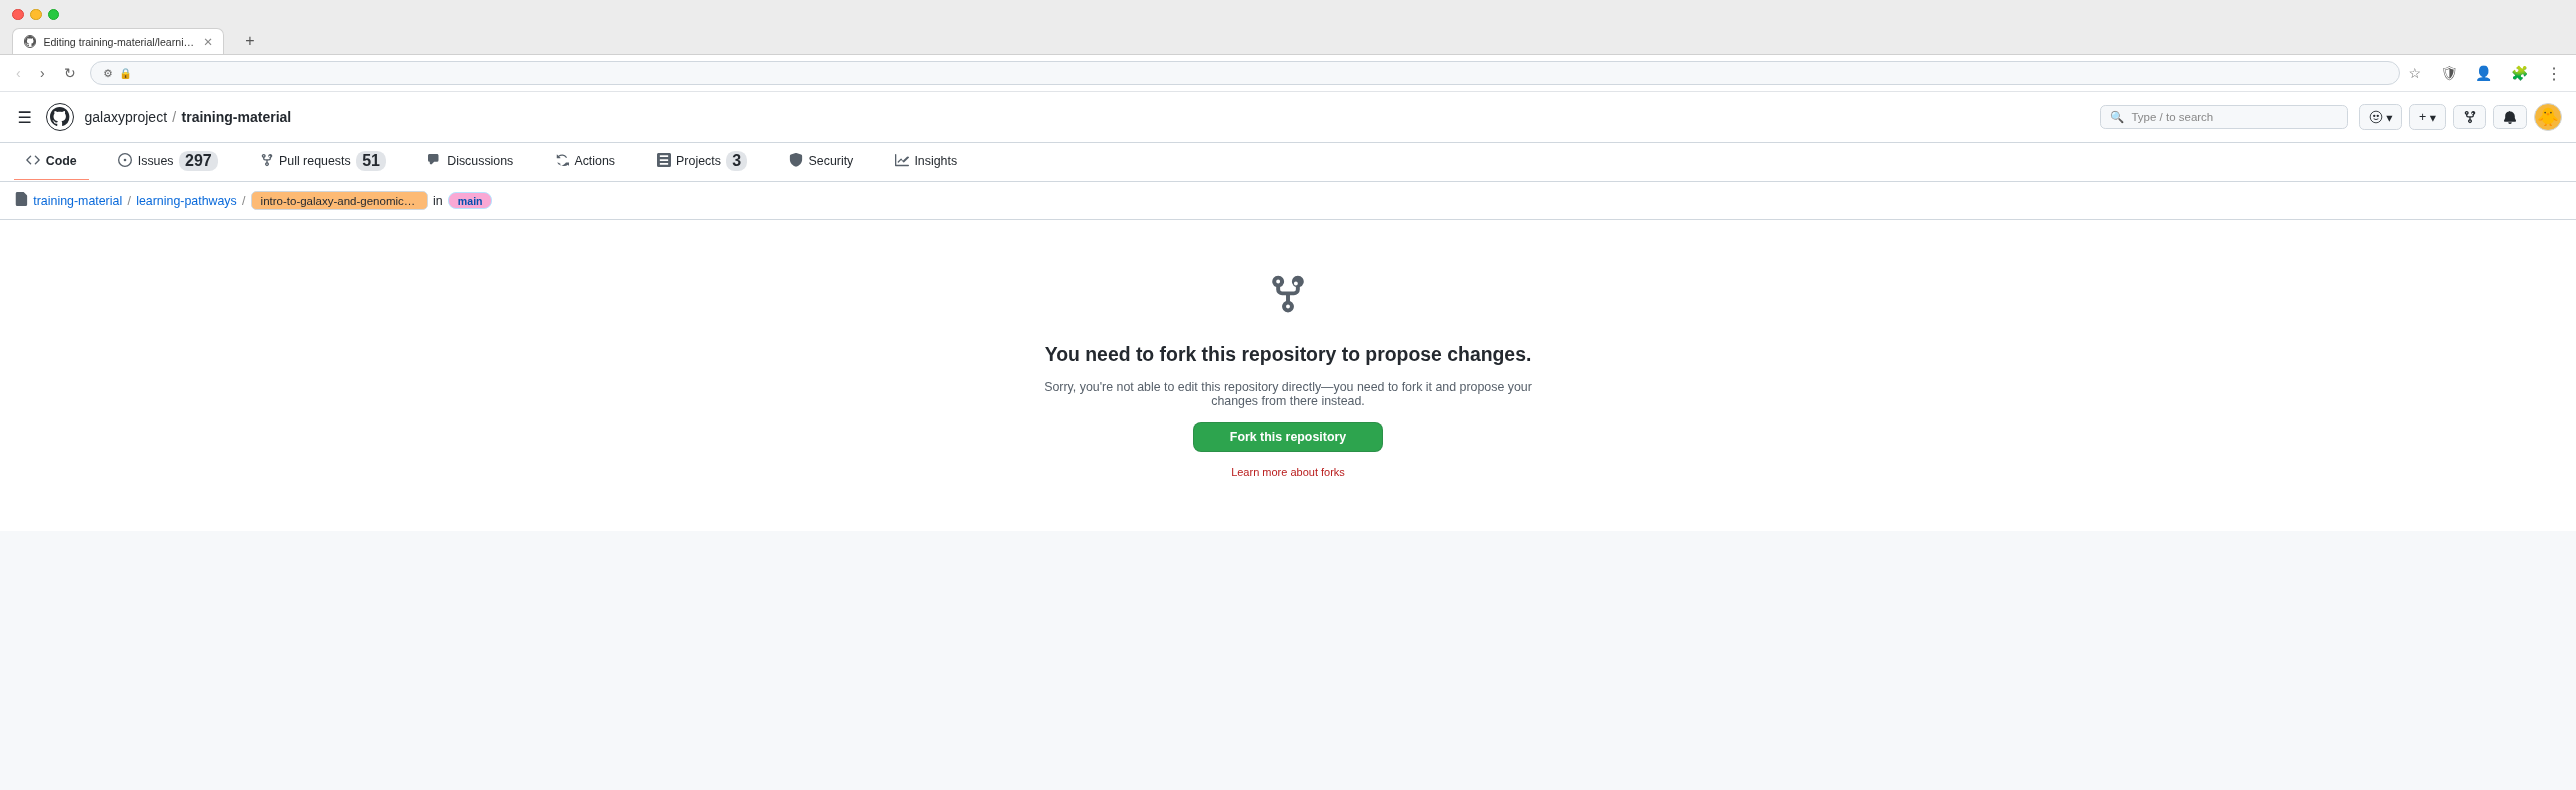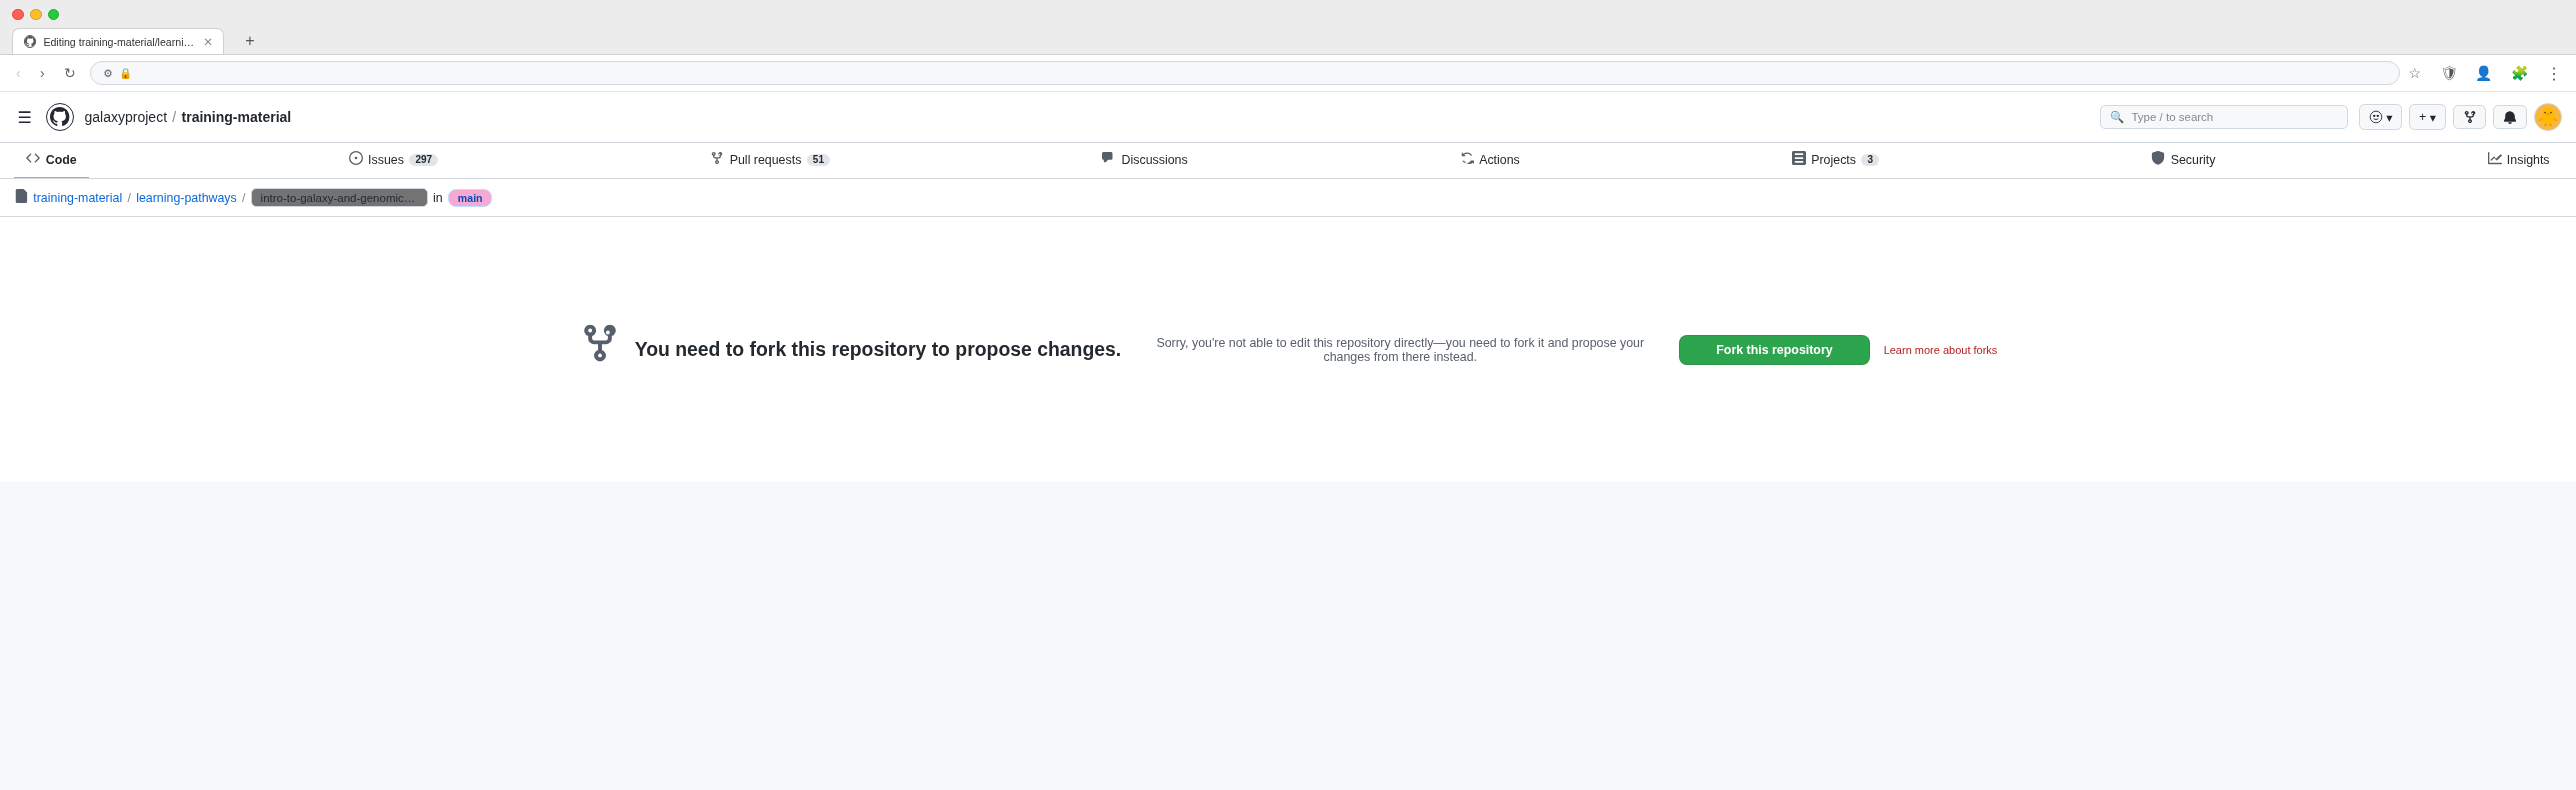--- a/index.html
+++ b/index.html
@@ -209,23 +209,22 @@
       border: 0.9px solid #d0d7de;
     }
 
     
     .gh-nav {
       background: #ffffff;
       border-bottom: 0.9px solid #d0d7de;
       padding: 0 14px;
       display: flex;
       align-items: center;
-      gap: 0;
+      gap: 17px;
       overflow-x: auto;
-      justify-content: space-between;
     }
     .gh-nav-item {
       display: flex;
       align-items: center;
       gap: 5.3px;
       padding: 8.8px 12.4px;
       font-size: 12.4px;
       color: #24292f;
       text-decoration: none;
       border-bottom: 1.8px solid transparent;
@@ -235,39 +234,39 @@
     .gh-nav-item.active {
       border-bottom: 1.8px solid #fd8c73;
       font-weight: 600;
       color: #24292f;
     }
     .gh-nav-badge {
       background: #e1e4e8;
       color: #24292f;
       border-radius: 8.8px;
       padding: 0.9px 6.2px;
-      font-size: 10px;
+      font-size: 16px;
       font-weight: 600;
     }
     .gh-nav-icon { font-size: 13.3px; color: #57606a; }
 
     
     .repo-breadcrumb {
       background: #ffffff;
       padding: 8.8px 14px;
       display: flex;
       align-items: center;
       gap: 5.3px;
       font-size: 12.4px;
       border-bottom: 0.9px solid #d0d7de;
     }
     .repo-breadcrumb a { color: #0969da; text-decoration: none; }
     .repo-breadcrumb .sep { color: #888; }
     .repo-breadcrumb .file-chip {
-      background: #737373;
+      background: #fdba74;
       border: 0.9px solid #d0d7de;
       border-radius: 5.3px;
       padding: 2.7px 8.8px;
       font-size: 11.5px;
       color: #24292f;
       max-width: 177px;
       overflow: hidden;
       text-overflow: ellipsis;
       white-space: nowrap;
     }
@@ -283,21 +282,21 @@
     .repo-icon {
       color: #57606a;
       font-size: 14px;
     }
 
     
     .main-content {
       background: #ffffff;
       min-height: 265px;
       display: flex;
-      flex-direction: row;
+      flex-direction: column;
       align-items: center;
       justify-content: center;
       padding: 53px 17.7px;
       gap: 14px;
     }
     .fork-icon {
       color: #57606a;
       font-size: 42px;
       margin-bottom: 3.5px;
     }

